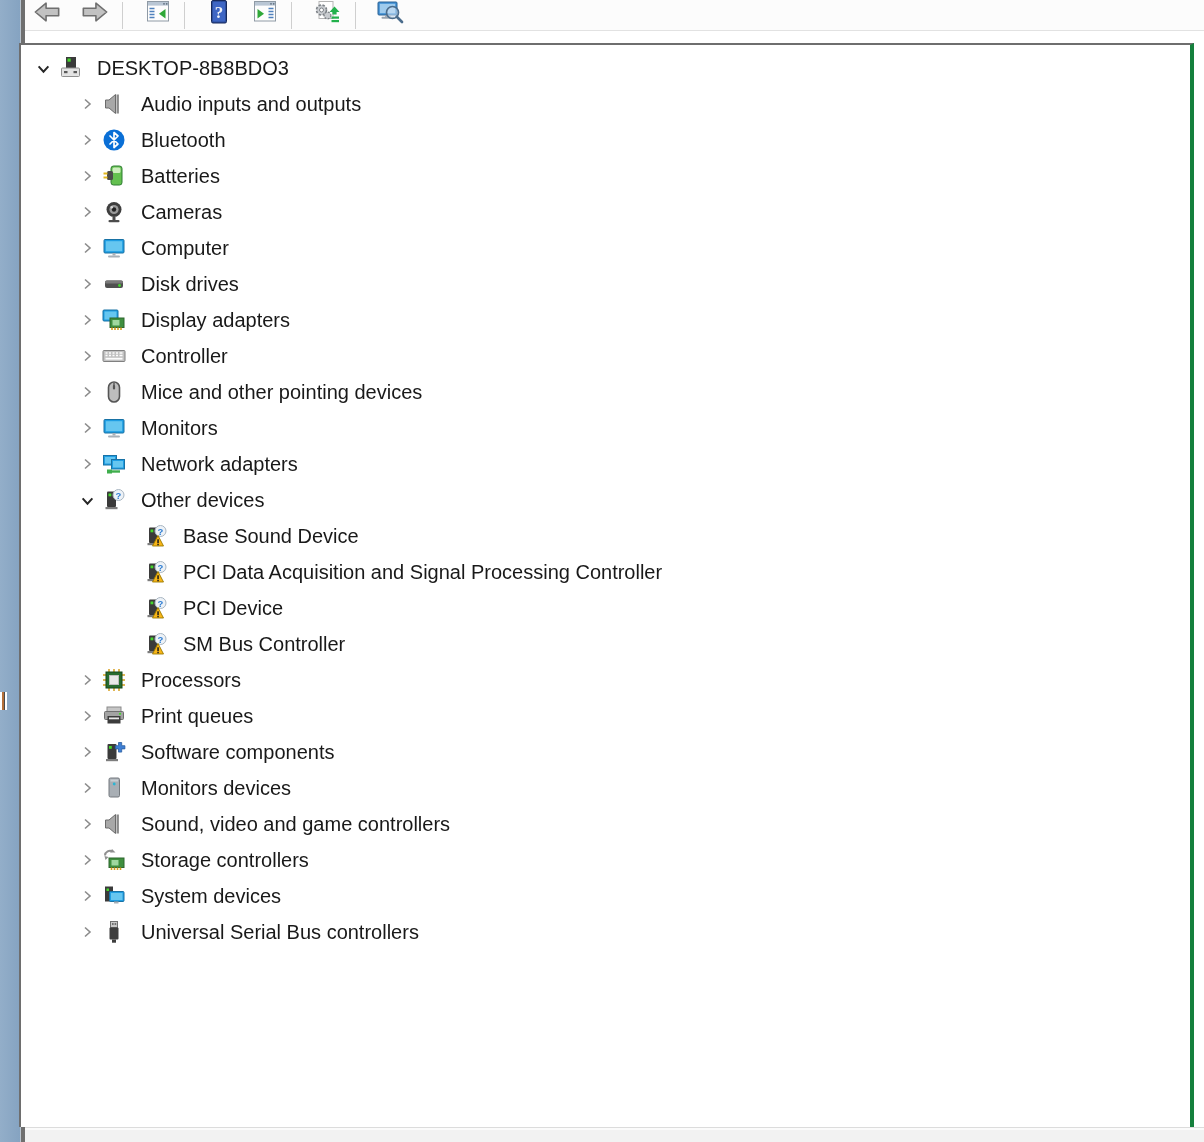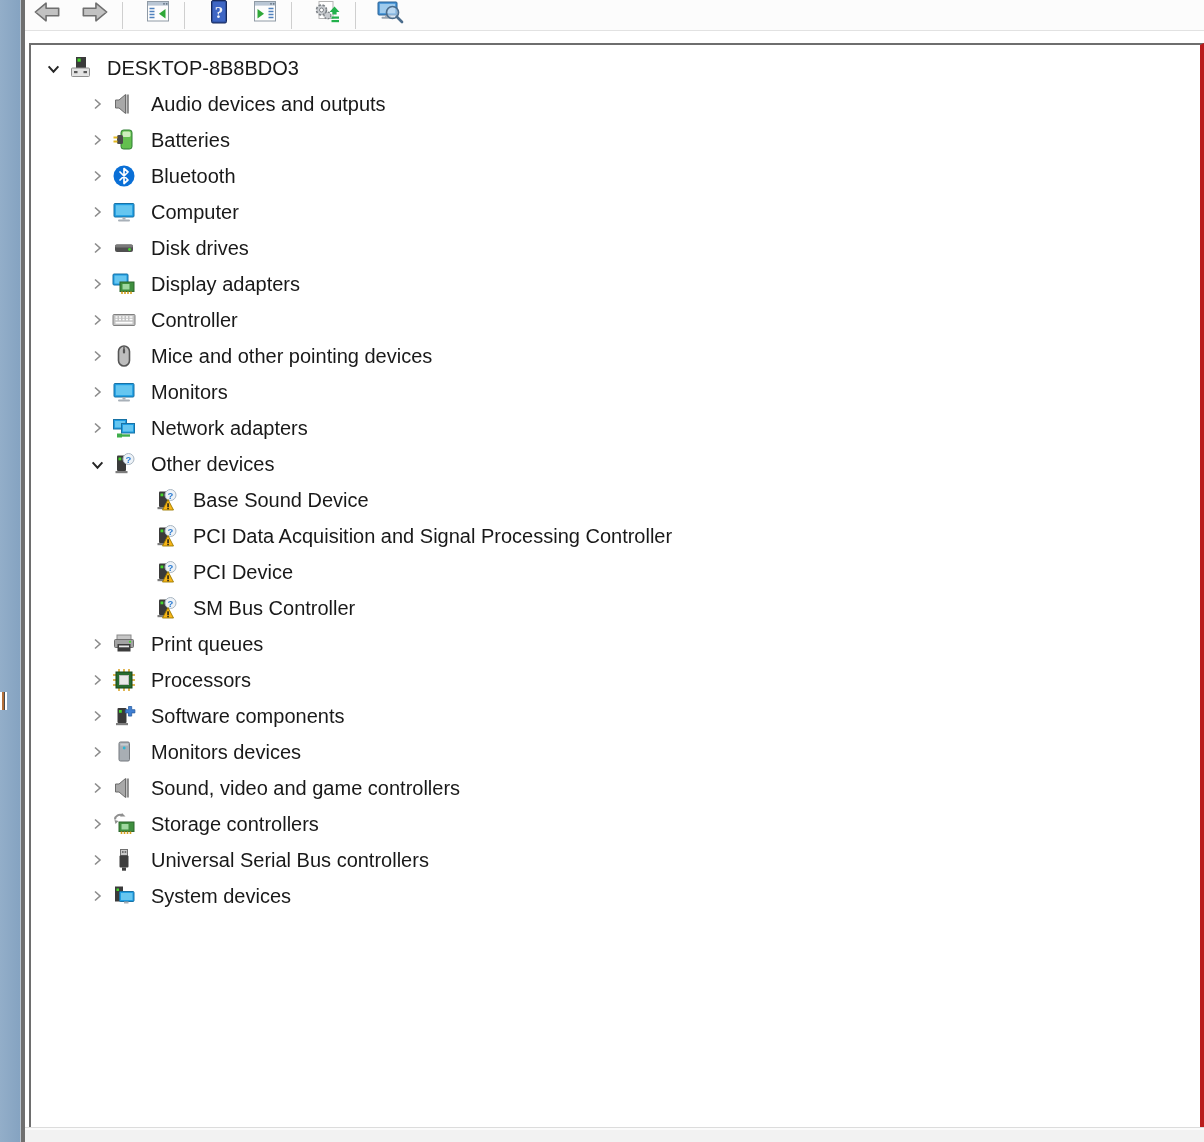--- a/index.html
+++ b/index.html
@@ -17,23 +17,23 @@
 
   
   .toolbar { position:absolute; left:25px; top:0; width:1179px; height:31px;
     background:#fcfcfc; border-bottom:1px solid #e2e2e2; }
   .tb-btn { position:absolute; top:0; width:36px; height:30px;
     display:flex; align-items:center; justify-content:center; cursor:default; }
   .tb-btn svg { margin-top:-2px; }
   .tb-sep { position:absolute; top:2px; width:1px; height:27px; background:#cfcfcf; }
 
   
-  .panel { position:absolute; left:29px; top:43px; width:1175px; height:1084px;
+  .panel { position:absolute; left:19px; top:43px; width:1175px; height:1084px;
     background:#fff; border-left:2px solid #6e6e6e; border-top:2px solid #6e6e6e;
-    border-right:4px solid #b91c1c; overflow:hidden; }
+    border-right:4px solid #15803d; overflow:hidden; }
   .tree { padding-top:5px; }
   .tree-row { height:36px; display:flex; align-items:center; white-space:nowrap; }
   .tree-row.lvl0 { padding-left:8px; }
   .tree-row.lvl1 { padding-left:52px; }
   .tree-row.lvl2 { padding-left:122px; }
   .chev { width:28px; height:36px; display:flex; align-items:center; justify-content:center; flex:0 0 28px; }
   .ticon { width:26px; height:26px; display:flex; align-items:center; justify-content:center; flex:0 0 26px; }
   .tlabel { margin-left:14px; font-size:20px; color:#191919; }
 
   
@@ -142,21 +142,35 @@
             <svg width="12" height="12" viewBox="0 0 12 12">
               <path d="M4 1.5 L9 6 L4 10.5" fill="none" stroke="#8c8c8c" stroke-width="1.6"></path>
             </svg>
           </span>
           <span class="ticon">
             <svg width="26" height="26" viewBox="0 0 26 26">
               <path d="M14.5 3.5 L8 9 H4.5 v8 H8 l6.5 5.5 z" fill="#a8a8a8" stroke="#6b6b6b"></path>
               <rect x="15.5" y="3.5" width="2.4" height="19" fill="#8b8b8b"></rect>
             </svg>
           </span>
-          <span class="tlabel">Audio devices and outputs</span>
+          <span class="tlabel">Audio inputs and outputs</span>
+        </div>
+        <div class="tree-row lvl1">
+          <span class="chev">
+            <svg width="12" height="12" viewBox="0 0 12 12">
+              <path d="M4 1.5 L9 6 L4 10.5" fill="none" stroke="#8c8c8c" stroke-width="1.6"></path>
+            </svg>
+          </span>
+          <span class="ticon">
+            <svg width="26" height="26" viewBox="0 0 26 26">
+              <circle cx="13" cy="13" r="10.5" fill="#0a6fd6"></circle>
+              <path d="M9 9 L17 17 L13 20.5 V5.5 L17 9 L9 17" stroke="#fff" stroke-width="1.7" fill="none" stroke-linejoin="round" stroke-linecap="round"></path>
+            </svg>
+          </span>
+          <span class="tlabel">Bluetooth</span>
         </div>
         <div class="tree-row lvl1">
           <span class="chev">
             <svg width="12" height="12" viewBox="0 0 12 12">
               <path d="M4 1.5 L9 6 L4 10.5" fill="none" stroke="#8c8c8c" stroke-width="1.6"></path>
             </svg>
           </span>
           <span class="ticon">
             <svg width="26" height="26" viewBox="0 0 26 26">
               <rect x="10" y="3" width="11" height="19" rx="2.5" fill="#63c04f" stroke="#2f7d33"></rect>
@@ -168,25 +182,29 @@
           <span class="tlabel">Batteries</span>
         </div>
         <div class="tree-row lvl1">
           <span class="chev">
             <svg width="12" height="12" viewBox="0 0 12 12">
               <path d="M4 1.5 L9 6 L4 10.5" fill="none" stroke="#8c8c8c" stroke-width="1.6"></path>
             </svg>
           </span>
           <span class="ticon">
             <svg width="26" height="26" viewBox="0 0 26 26">
-              <circle cx="13" cy="13" r="10.5" fill="#0a6fd6"></circle>
-              <path d="M9 9 L17 17 L13 20.5 V5.5 L17 9 L9 17" stroke="#fff" stroke-width="1.7" fill="none" stroke-linejoin="round" stroke-linecap="round"></path>
-            </svg>
-          </span>
-          <span class="tlabel">Bluetooth</span>
+              <circle cx="13" cy="10.5" r="7.5" fill="#3e3e3e"></circle>
+              <circle cx="13" cy="10.5" r="4.6" fill="#9a9a9a"></circle>
+              <circle cx="13" cy="10.5" r="2.2" fill="#222"></circle>
+              <circle cx="10.8" cy="8.2" r="1.2" fill="#d9d9d9"></circle>
+              <rect x="11.5" y="18" width="3" height="3" fill="#4c4c4c"></rect>
+              <rect x="7.5" y="21" width="11" height="2.3" rx="1.1" fill="#4c4c4c"></rect>
+            </svg>
+          </span>
+          <span class="tlabel">Cameras</span>
         </div>
         <div class="tree-row lvl1">
           <span class="chev">
             <svg width="12" height="12" viewBox="0 0 12 12">
               <path d="M4 1.5 L9 6 L4 10.5" fill="none" stroke="#8c8c8c" stroke-width="1.6"></path>
             </svg>
           </span>
           <span class="ticon">
             <svg width="26" height="26" viewBox="0 0 26 26">
               <rect x="3" y="4.5" width="20" height="13.5" rx="1" fill="#1e9de3" stroke="#1872a5"></rect>
@@ -373,45 +391,45 @@
           <span class="tlabel">SM Bus Controller</span>
         </div>
         <div class="tree-row lvl1">
           <span class="chev">
             <svg width="12" height="12" viewBox="0 0 12 12">
               <path d="M4 1.5 L9 6 L4 10.5" fill="none" stroke="#8c8c8c" stroke-width="1.6"></path>
             </svg>
           </span>
           <span class="ticon">
             <svg width="26" height="26" viewBox="0 0 26 26">
+              <g stroke="#d8a01f" stroke-width="1.5">
+                <path d="M8 2 v3 M13 2 v3 M18 2 v3 M8 21 v3 M13 21 v3 M18 21 v3 M2 8 h3 M2 13 h3 M2 18 h3 M21 8 h3 M21 13 h3 M21 18 h3"></path>
+              </g>
+              <rect x="5" y="5" width="16" height="16" fill="#276b2e" stroke="#17471d"></rect>
+              <rect x="8.5" y="8.5" width="9" height="9" fill="#e8e8e8" stroke="#bdbdbd"></rect>
+            </svg>
+          </span>
+          <span class="tlabel">Processors</span>
+        </div>
+        <div class="tree-row lvl1">
+          <span class="chev">
+            <svg width="12" height="12" viewBox="0 0 12 12">
+              <path d="M4 1.5 L9 6 L4 10.5" fill="none" stroke="#8c8c8c" stroke-width="1.6"></path>
+            </svg>
+          </span>
+          <span class="ticon">
+            <svg width="26" height="26" viewBox="0 0 26 26">
               <rect x="6" y="4" width="14" height="4.5" fill="#c6c6c6" stroke="#8a8a8a"></rect>
               <rect x="3.5" y="8.5" width="19" height="8" rx="1" fill="#a3a3a3" stroke="#6f6f6f"></rect>
               <circle cx="19" cy="10.8" r="1.1" fill="#44d62c"></circle>
               <rect x="6.5" y="13" width="13" height="7.5" fill="#3c3c3c"></rect>
               <rect x="8" y="14.5" width="10" height="1.8" fill="#e8e8e8"></rect>
             </svg>
           </span>
           <span class="tlabel">Print queues</span>
-        </div>
-        <div class="tree-row lvl1">
-          <span class="chev">
-            <svg width="12" height="12" viewBox="0 0 12 12">
-              <path d="M4 1.5 L9 6 L4 10.5" fill="none" stroke="#8c8c8c" stroke-width="1.6"></path>
-            </svg>
-          </span>
-          <span class="ticon">
-            <svg width="26" height="26" viewBox="0 0 26 26">
-              <g stroke="#d8a01f" stroke-width="1.5">
-                <path d="M8 2 v3 M13 2 v3 M18 2 v3 M8 21 v3 M13 21 v3 M18 21 v3 M2 8 h3 M2 13 h3 M2 18 h3 M21 8 h3 M21 13 h3 M21 18 h3"></path>
-              </g>
-              <rect x="5" y="5" width="16" height="16" fill="#276b2e" stroke="#17471d"></rect>
-              <rect x="8.5" y="8.5" width="9" height="9" fill="#e8e8e8" stroke="#bdbdbd"></rect>
-            </svg>
-          </span>
-          <span class="tlabel">Processors</span>
         </div>
         <div class="tree-row lvl1">
           <span class="chev">
             <svg width="12" height="12" viewBox="0 0 12 12">
               <path d="M4 1.5 L9 6 L4 10.5" fill="none" stroke="#8c8c8c" stroke-width="1.6"></path>
             </svg>
           </span>
           <span class="ticon">
             <svg width="26" height="26" viewBox="0 0 26 26">
               <rect x="6.5" y="5" width="9" height="15" rx="1" fill="#3a3a3a"></rect>
@@ -470,43 +488,43 @@
           <span class="tlabel">Storage controllers</span>
         </div>
         <div class="tree-row lvl1">
           <span class="chev">
             <svg width="12" height="12" viewBox="0 0 12 12">
               <path d="M4 1.5 L9 6 L4 10.5" fill="none" stroke="#8c8c8c" stroke-width="1.6"></path>
             </svg>
           </span>
           <span class="ticon">
             <svg width="26" height="26" viewBox="0 0 26 26">
+              <rect x="4" y="3.5" width="8" height="15" fill="#3a3a3a"></rect>
+              <rect x="5.5" y="5.5" width="2.5" height="2.5" fill="#44d62c"></rect>
+              <rect x="8.5" y="8.5" width="14.5" height="10" rx="1" fill="#1e9de3" stroke="#1872a5"></rect>
+              <rect x="10" y="10" width="11.5" height="7" fill="#66c6f0"></rect>
+              <rect x="13" y="18.5" width="4.5" height="2" fill="#a8b0b8"></rect>
+            </svg>
+          </span>
+          <span class="tlabel">System devices</span>
+        </div>
+        <div class="tree-row lvl1">
+          <span class="chev">
+            <svg width="12" height="12" viewBox="0 0 12 12">
+              <path d="M4 1.5 L9 6 L4 10.5" fill="none" stroke="#8c8c8c" stroke-width="1.6"></path>
+            </svg>
+          </span>
+          <span class="ticon">
+            <svg width="26" height="26" viewBox="0 0 26 26">
               <rect x="9.5" y="2.5" width="7" height="6" fill="#c9c9c9" stroke="#707070"></rect>
               <rect x="11" y="4" width="1.6" height="2" fill="#707070"></rect>
               <rect x="13.6" y="4" width="1.6" height="2" fill="#707070"></rect>
               <rect x="8.5" y="8.5" width="9" height="12" rx="1" fill="#3e3e3e"></rect>
               <rect x="11" y="20.5" width="4" height="3.2" fill="#3e3e3e"></rect>
             </svg>
           </span>
           <span class="tlabel">Universal Serial Bus controllers</span>
         </div>
-        <div class="tree-row lvl1">
-          <span class="chev">
-            <svg width="12" height="12" viewBox="0 0 12 12">
-              <path d="M4 1.5 L9 6 L4 10.5" fill="none" stroke="#8c8c8c" stroke-width="1.6"></path>
-            </svg>
-          </span>
-          <span class="ticon">
-            <svg width="26" height="26" viewBox="0 0 26 26">
-              <rect x="4" y="3.5" width="8" height="15" fill="#3a3a3a"></rect>
-              <rect x="5.5" y="5.5" width="2.5" height="2.5" fill="#44d62c"></rect>
-              <rect x="8.5" y="8.5" width="14.5" height="10" rx="1" fill="#1e9de3" stroke="#1872a5"></rect>
-              <rect x="10" y="10" width="11.5" height="7" fill="#66c6f0"></rect>
-              <rect x="13" y="18.5" width="4.5" height="2" fill="#a8b0b8"></rect>
-            </svg>
-          </span>
-          <span class="tlabel">System devices</span>
-        </div>
       </div>
   </div>
 
   <div class="statusbar"></div>
 </div>
 
 </body></html>

